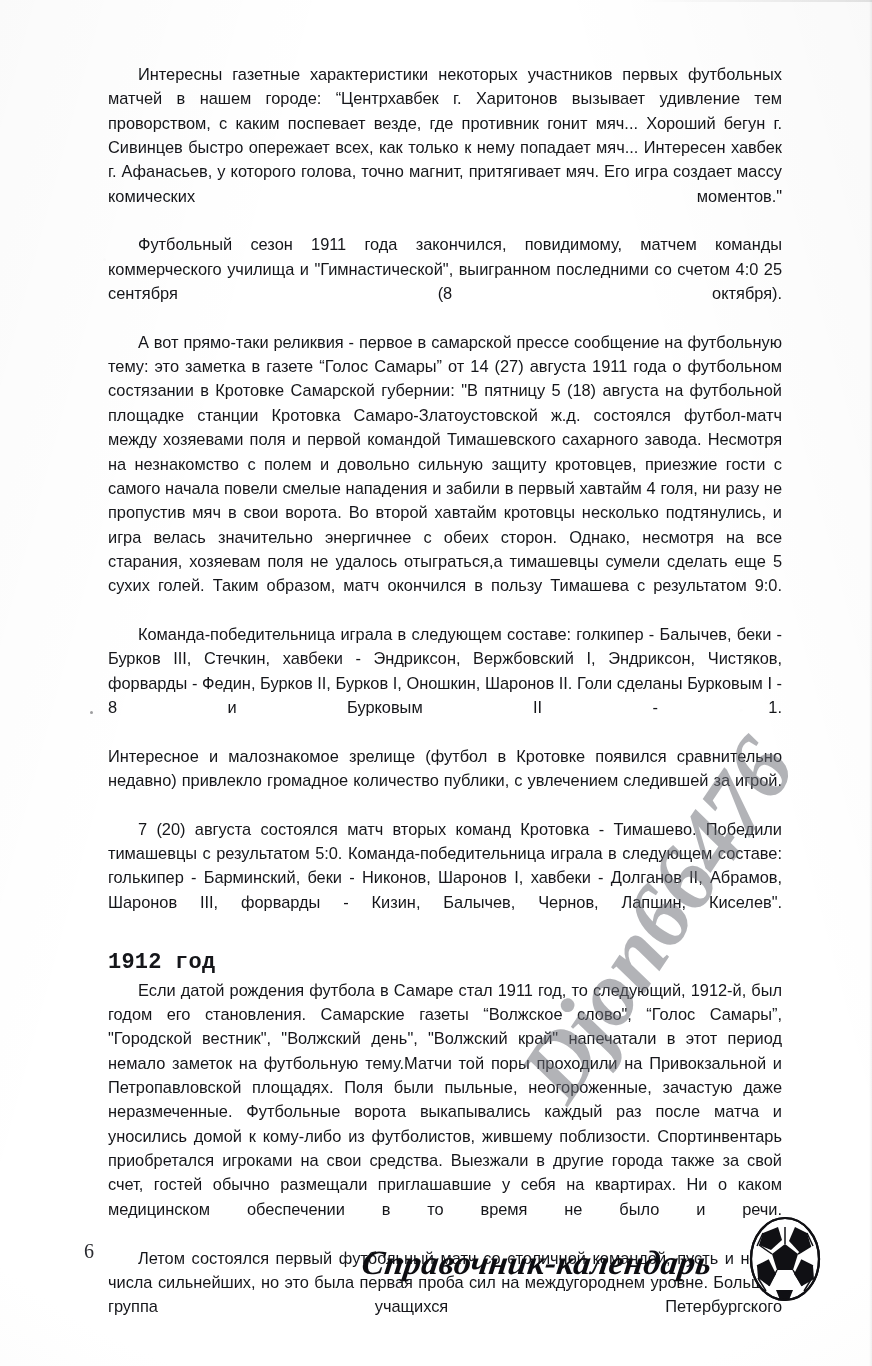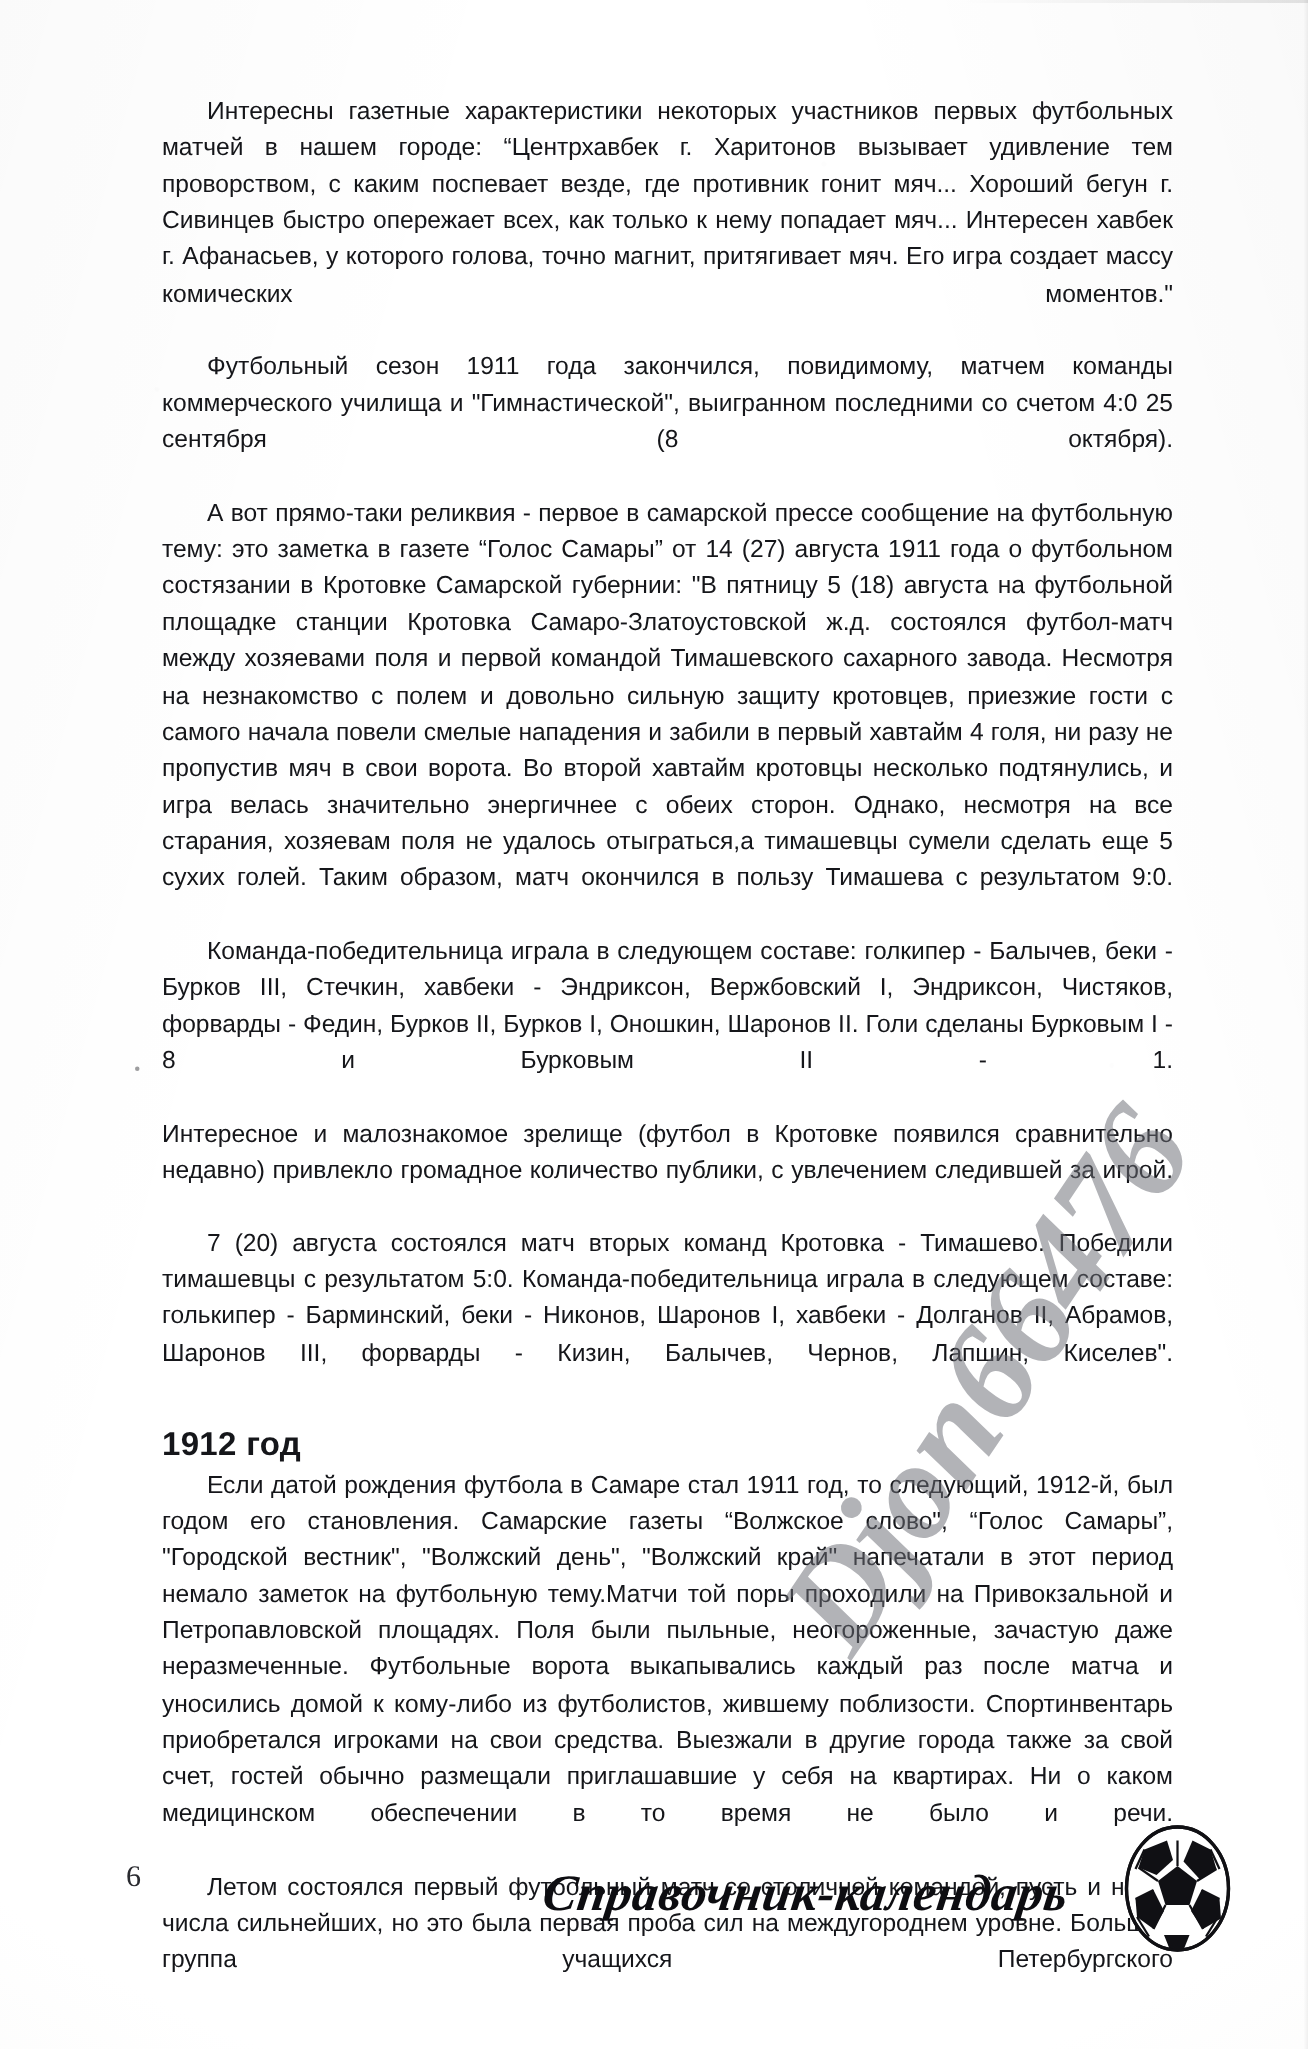--- a/index.html
+++ b/index.html
@@ -69,21 +69,21 @@
     content: "";
     display: inline-block;
     width: 100%;
   }
 
   .section-heading {
     margin: 13px 0 2px 0;
     font-size: 22px;
     font-weight: bold;
     letter-spacing: 0.2px;
-    font-family: Liberation Sans, sans-serif;
+    font-family: Liberation Mono, monospace;
   }
 
   
   #ink-noise {
     position: absolute;
     inset: 0;
     pointer-events: none;
     opacity: 0.35;
     background:
       radial-gradient(circle at 12% 19%, rgba(90,90,95,0.05) 0 1px, transparent 2px),

